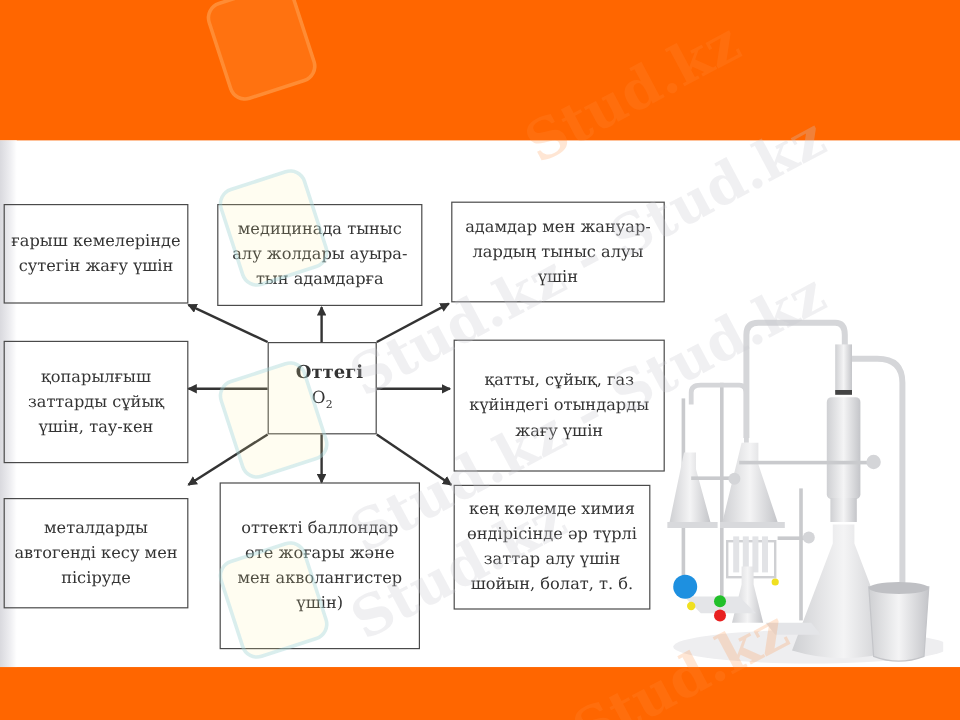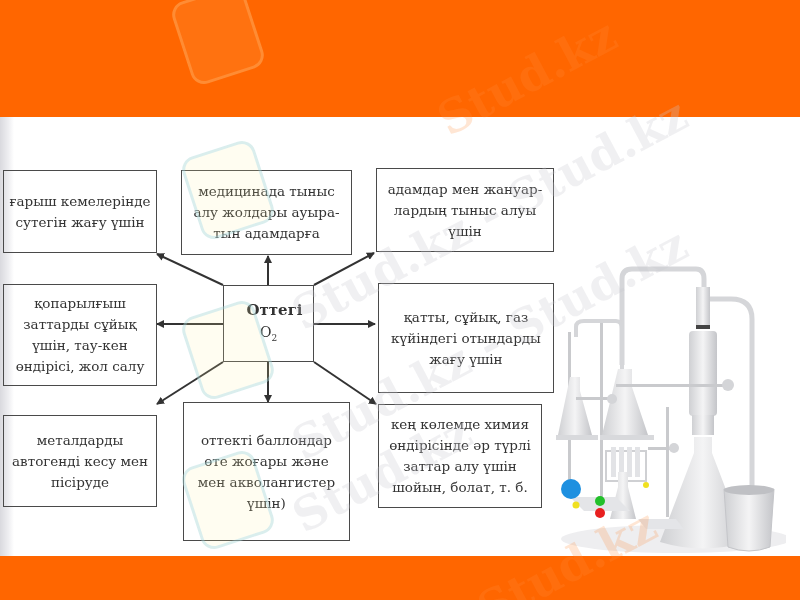--- a/index.html
+++ b/index.html
@@ -95,21 +95,20 @@
   <div class="box" style="left:376px; top:51px; width:178px; height:84px;">
     <span class="line">адамдар мен жануар-</span>
     <span class="line">лардың тыныс алуы</span>
     <span class="line">үшін</span>
   </div>
 
   <div class="box" style="left:3px; top:167px; width:154px; height:102px;text-align:center;">
     <span class="line">қопарылғыш</span>
     <span class="line">заттарды сұйық</span>
     <span class="line">үшін, тау-кен</span>
-    <span class="line">өндірісі, жол салу</span>
   </div>
   <div class="box center-box" style="left:223px; top:168px; width:91px; height:77px;">
     <span class="line name">Оттегі</span>
     <span class="line formula"><span>O</span><sub>2</sub></span>
   </div>
   <div class="box" style="left:378px; top:166px; width:176px; height:110px;">
     <span class="line">қатты, сұйық, газ</span>
     <span class="line">күйіндегі отындарды</span>
     <span class="line">жағу үшін</span>
   </div>

